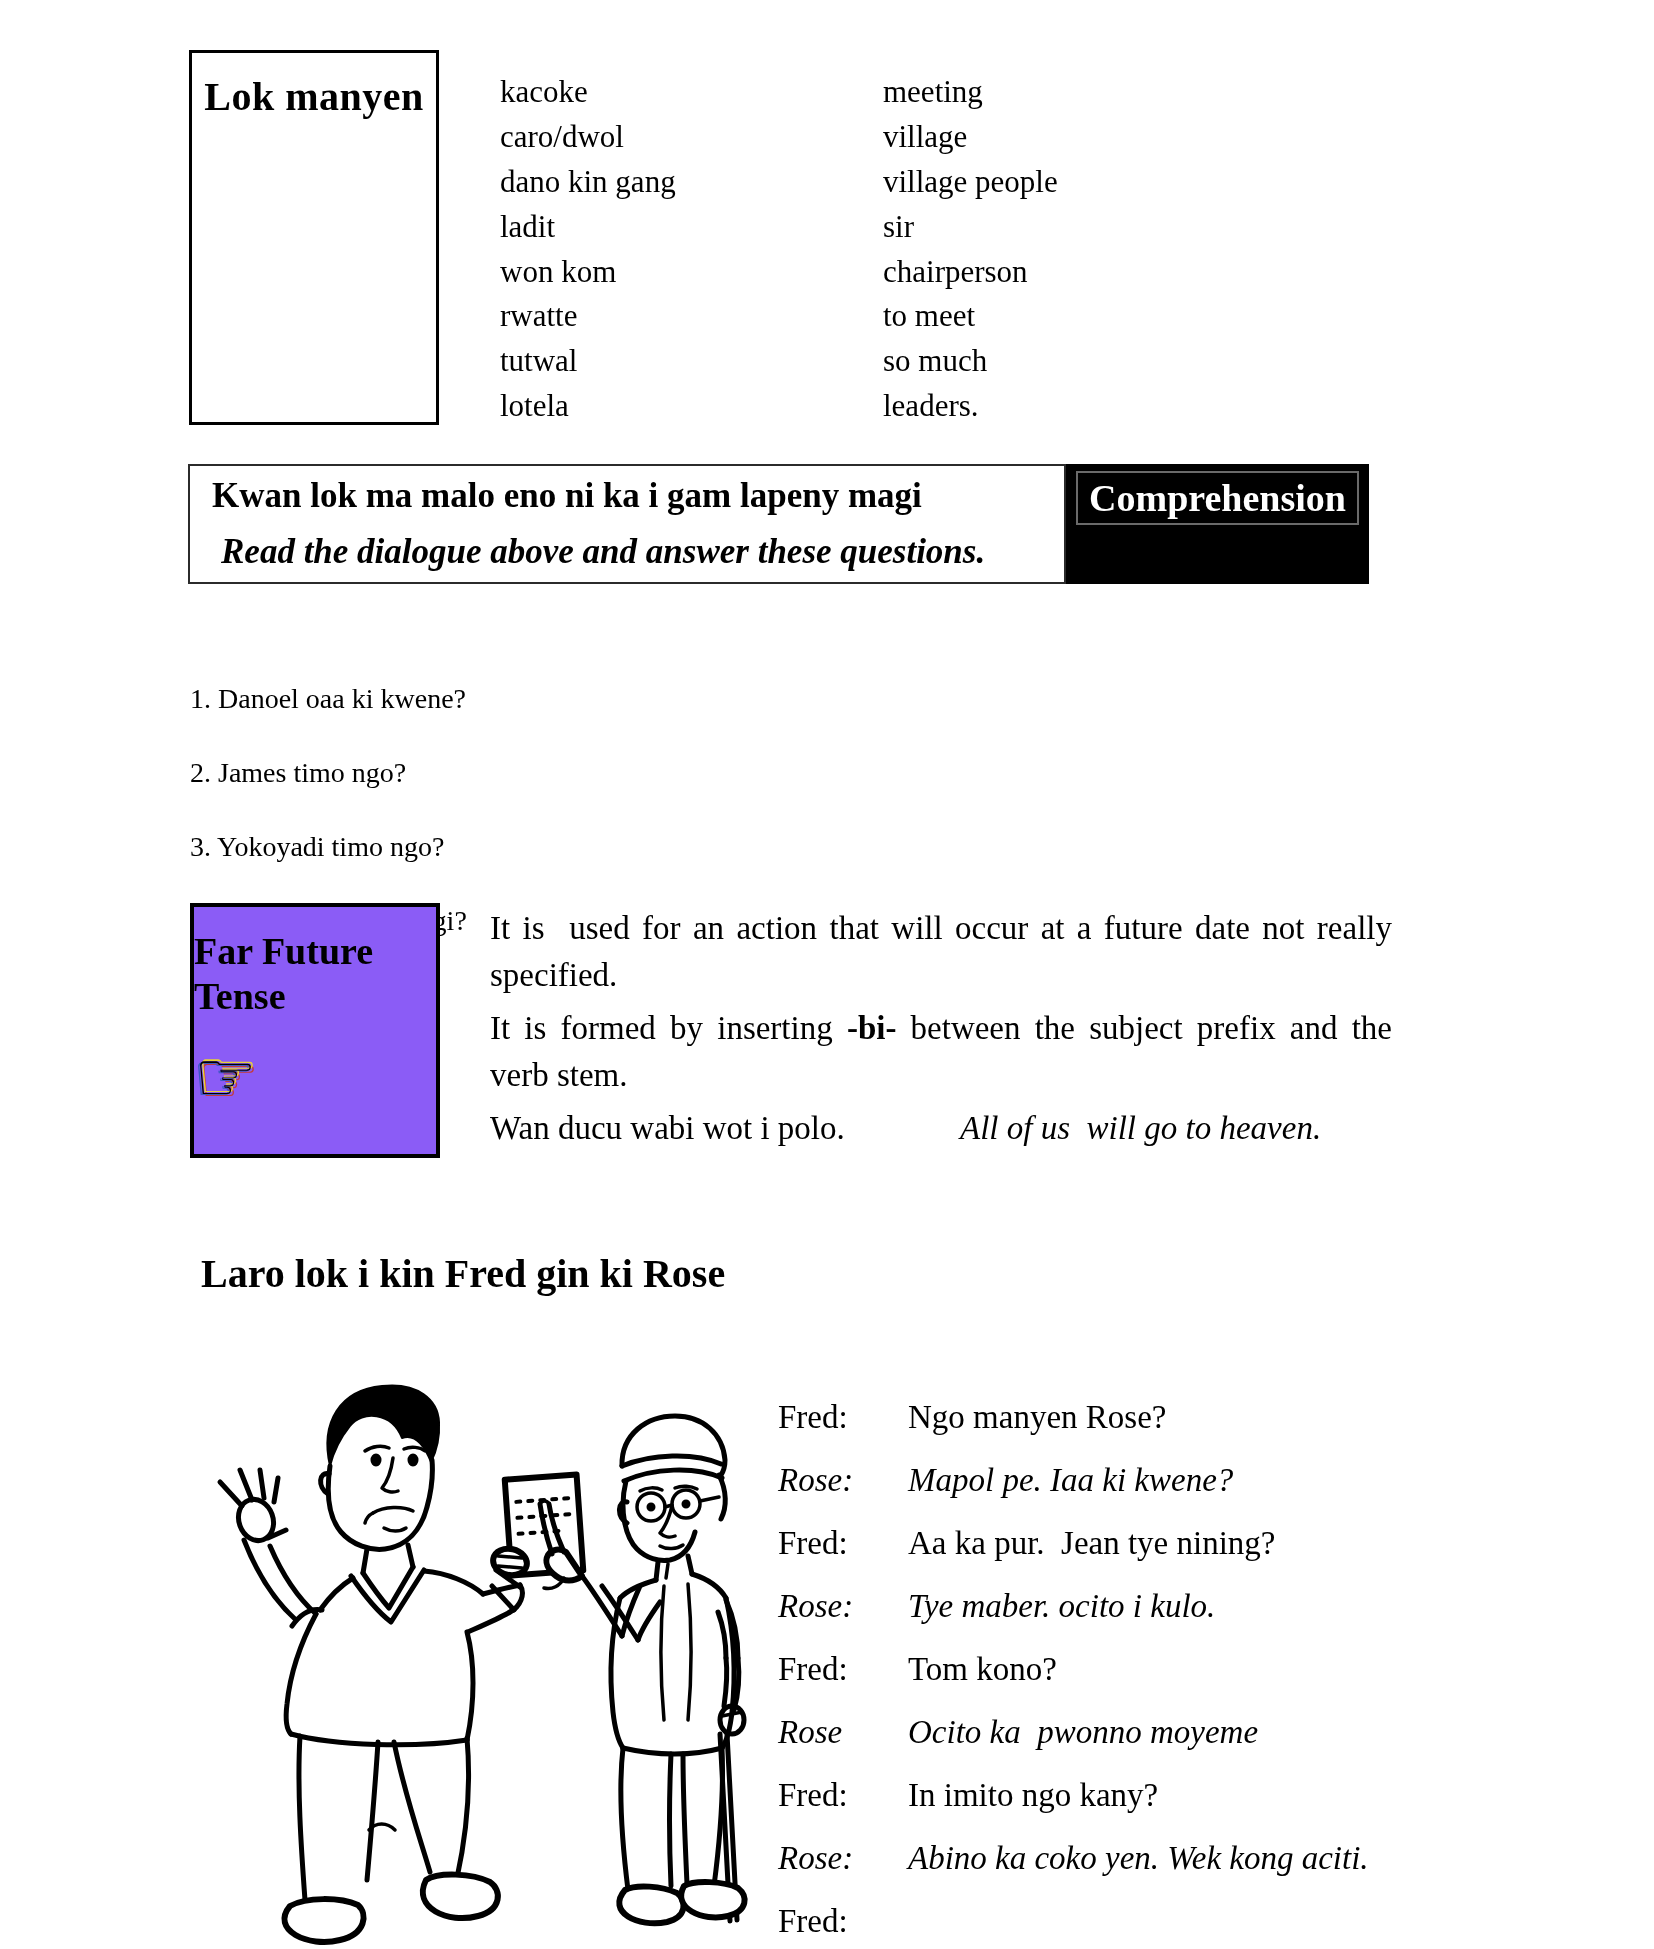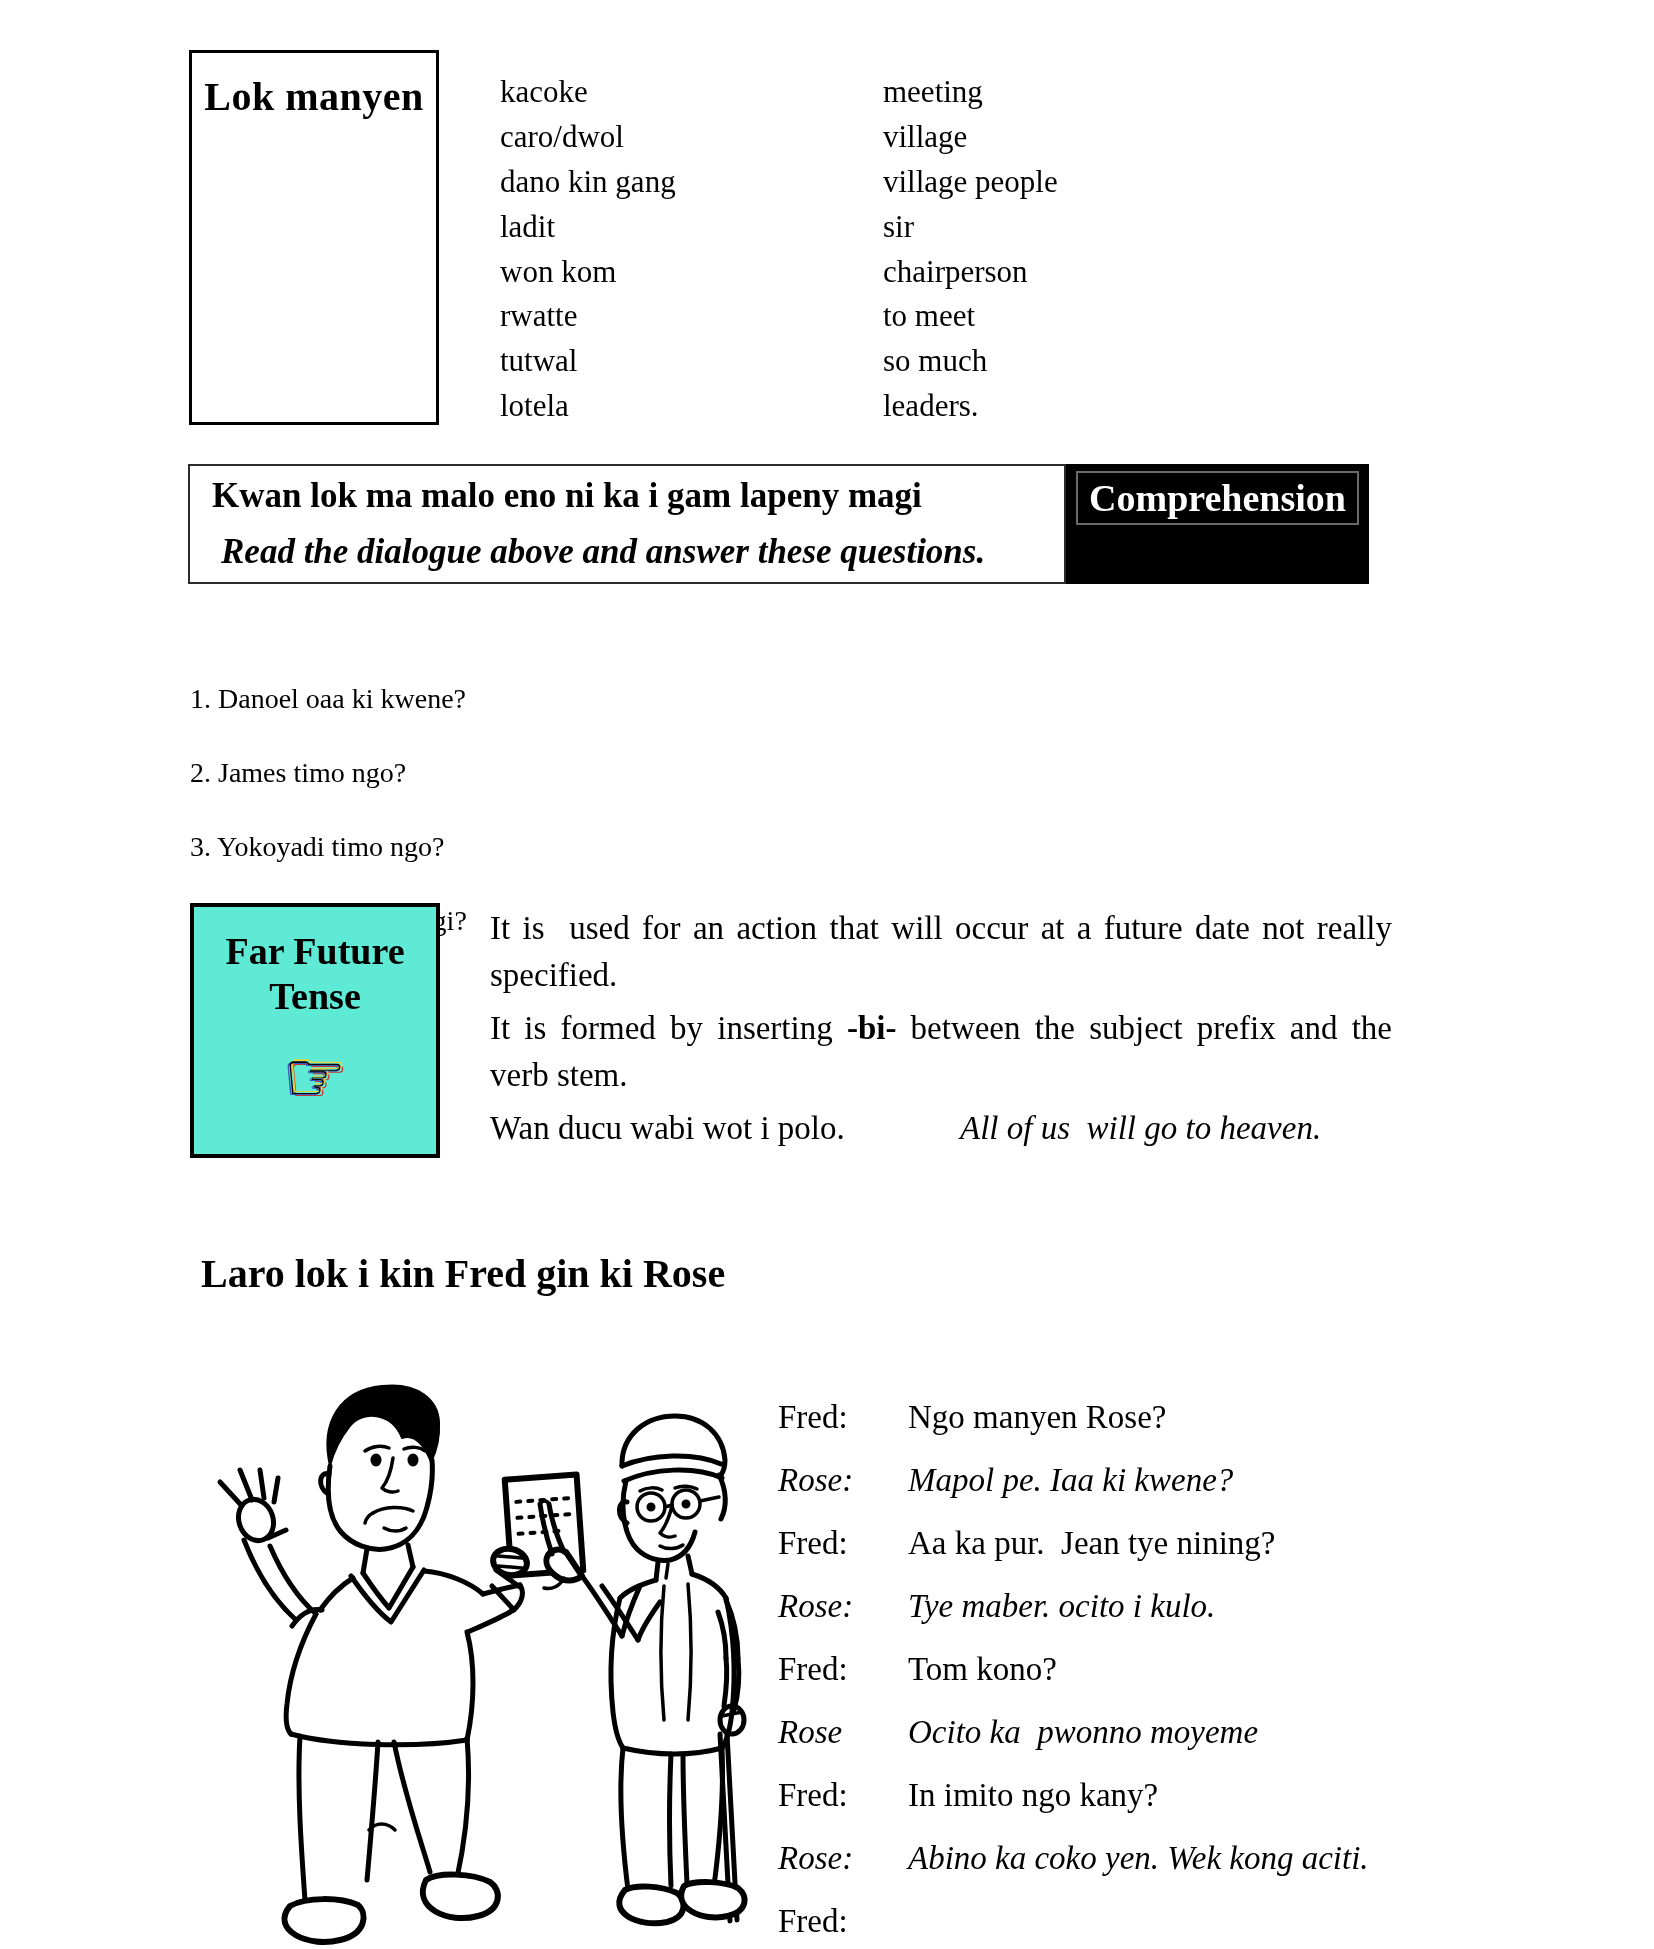--- a/index.html
+++ b/index.html
@@ -34,21 +34,21 @@
     text-align:center; height:54px; line-height:50px;
   }
 
   
   .questions { position:absolute; left:190px; top:662px; }
   .q { height:74px; font-size:28px; display:flex; align-items:center; white-space:pre-wrap; }
 
   
   .fft-box {
     position:absolute; left:190px; top:903px; width:250px; height:255px;
-    border:4px solid #000; text-align:center; background:#5eead4;
+    border:4px solid #000; background:#8b5cf6;
   }
   .fft-title { font-weight:bold; font-size:38px; line-height:45px; margin-top:22px; }
   .hand-icon {
     margin-top:26px; font-size:70px; line-height:64px; color:#000;
     font-family:"DejaVu Sans",sans-serif;
     text-shadow: 2px -2px 0 #e8d23a, -2px 1px 0 #3a57c4, 3px 2px 0 #c43a3a;
   }
   .fft-text { position:absolute; left:490px; top:905px; width:902px; font-size:33px; line-height:47px; }
   .fft-text p { text-align:justify; margin-bottom:6px; white-space:pre-wrap; }
   .fft-example { display:flex; text-align:left; }

